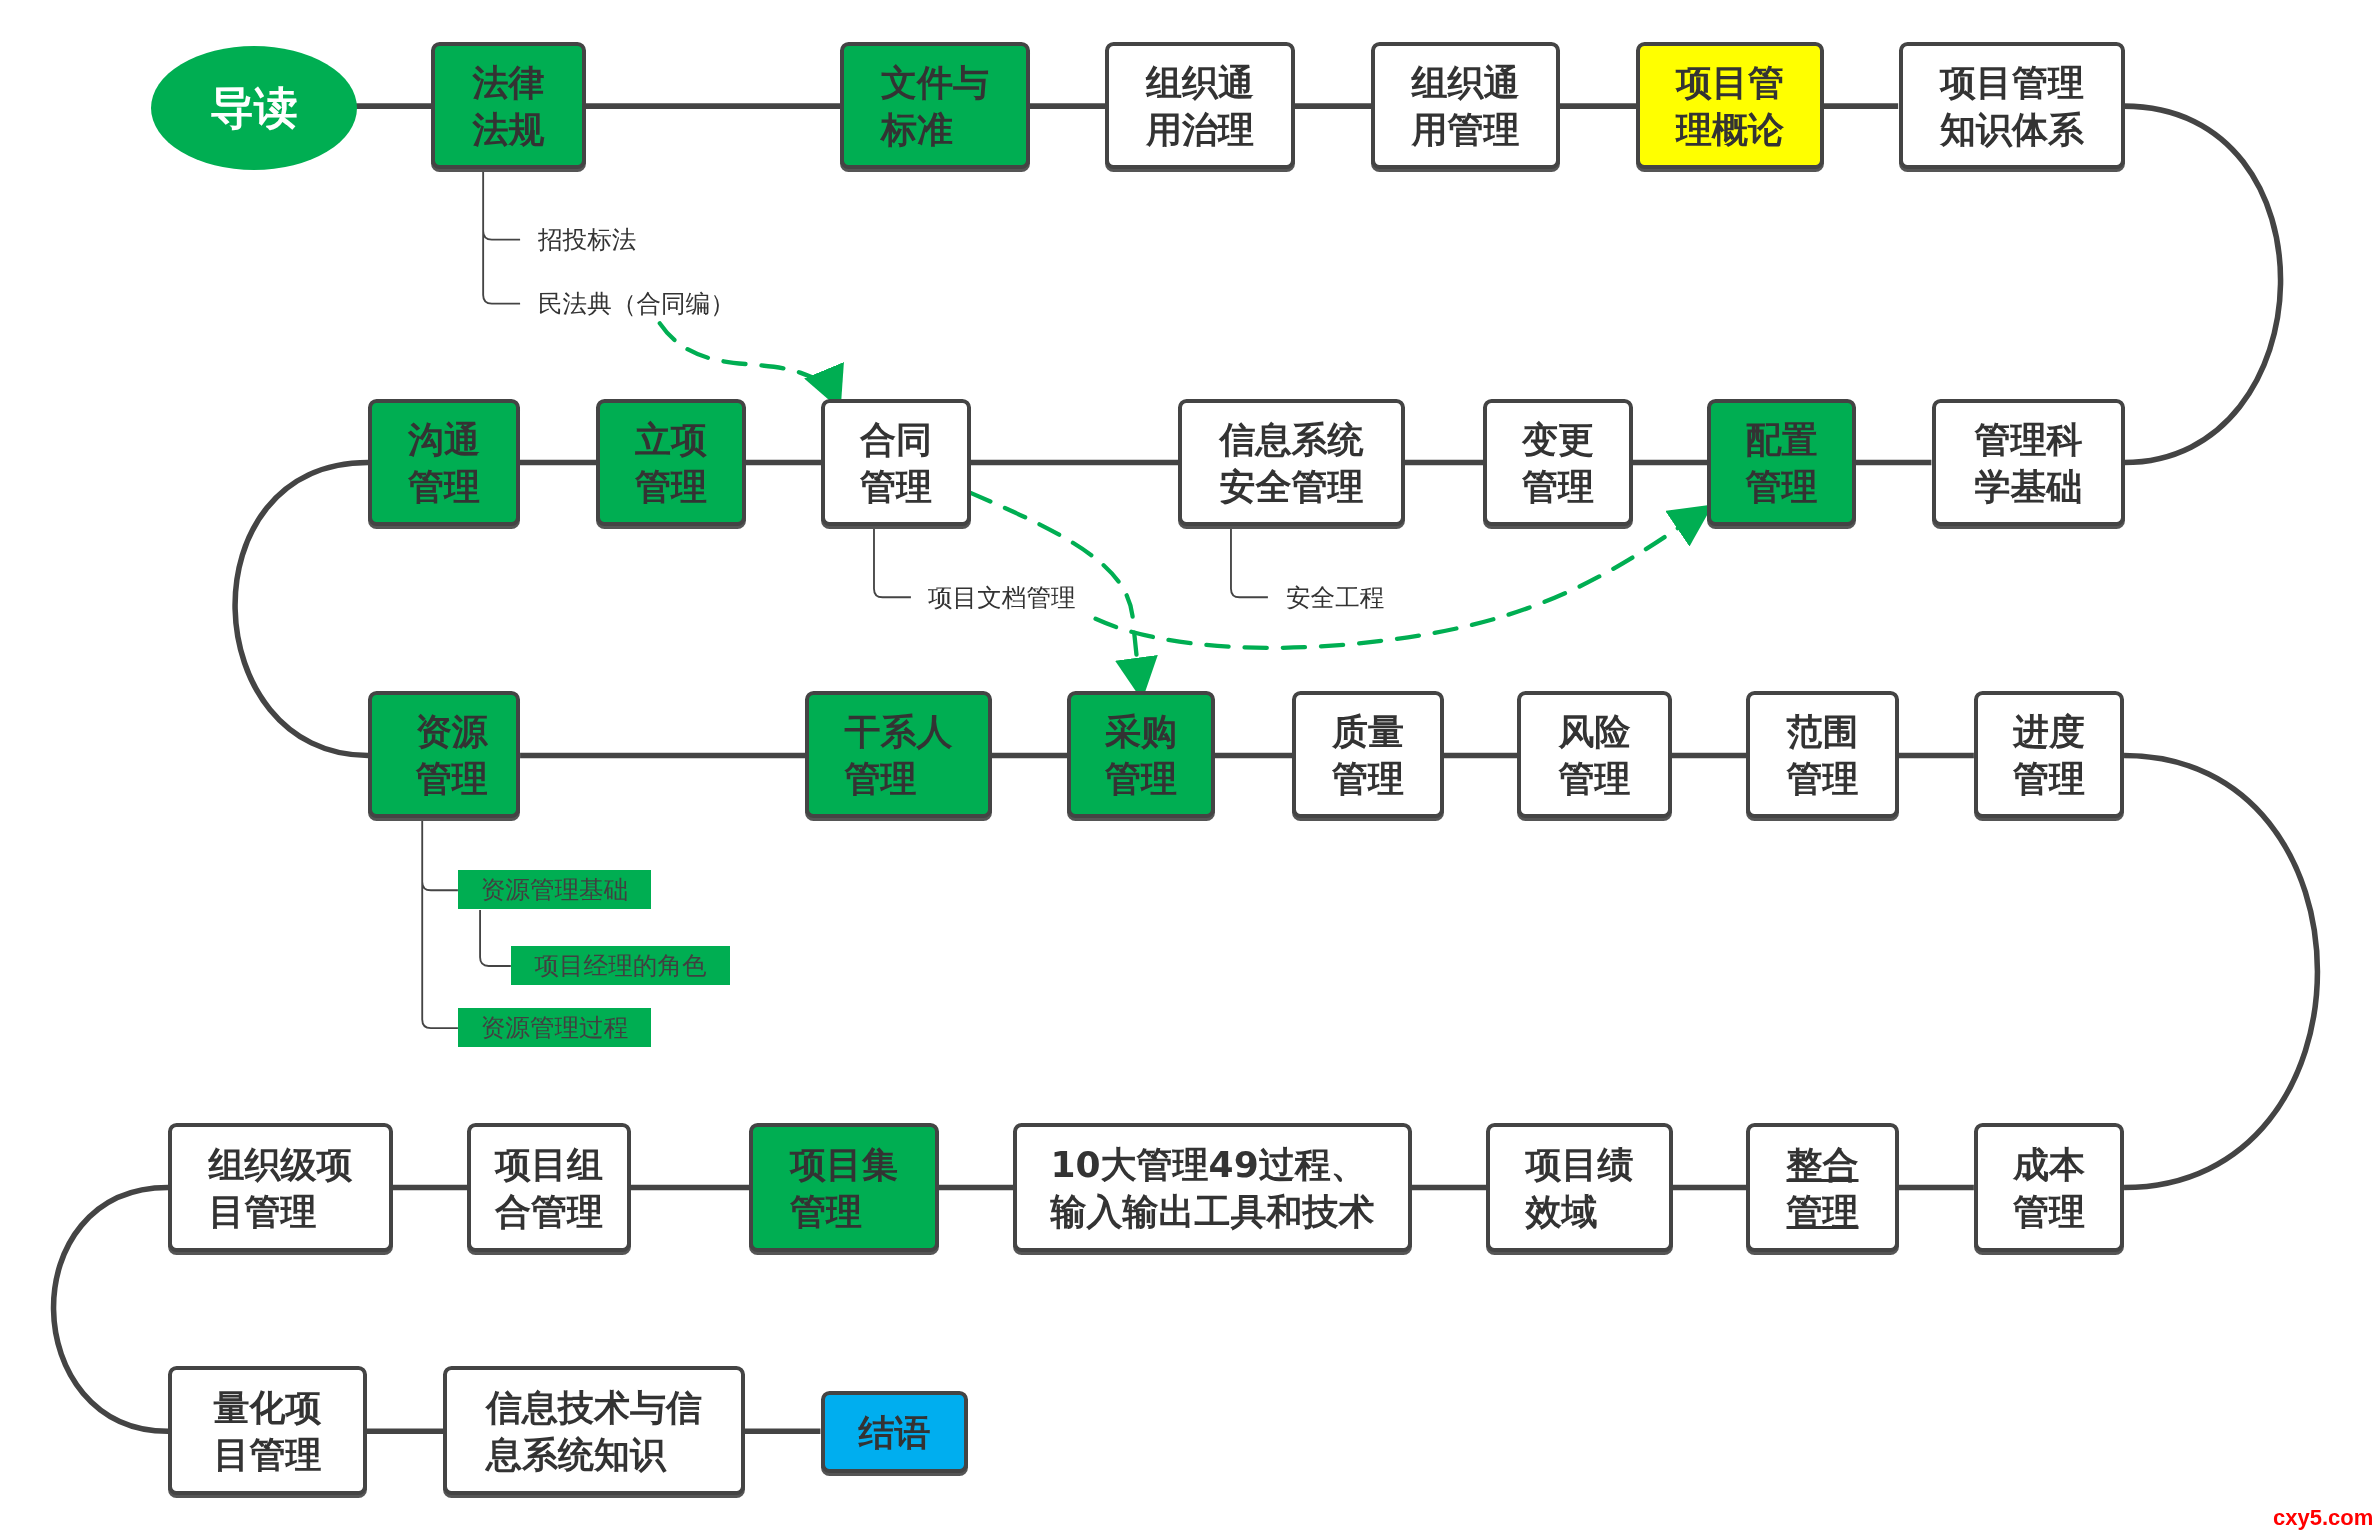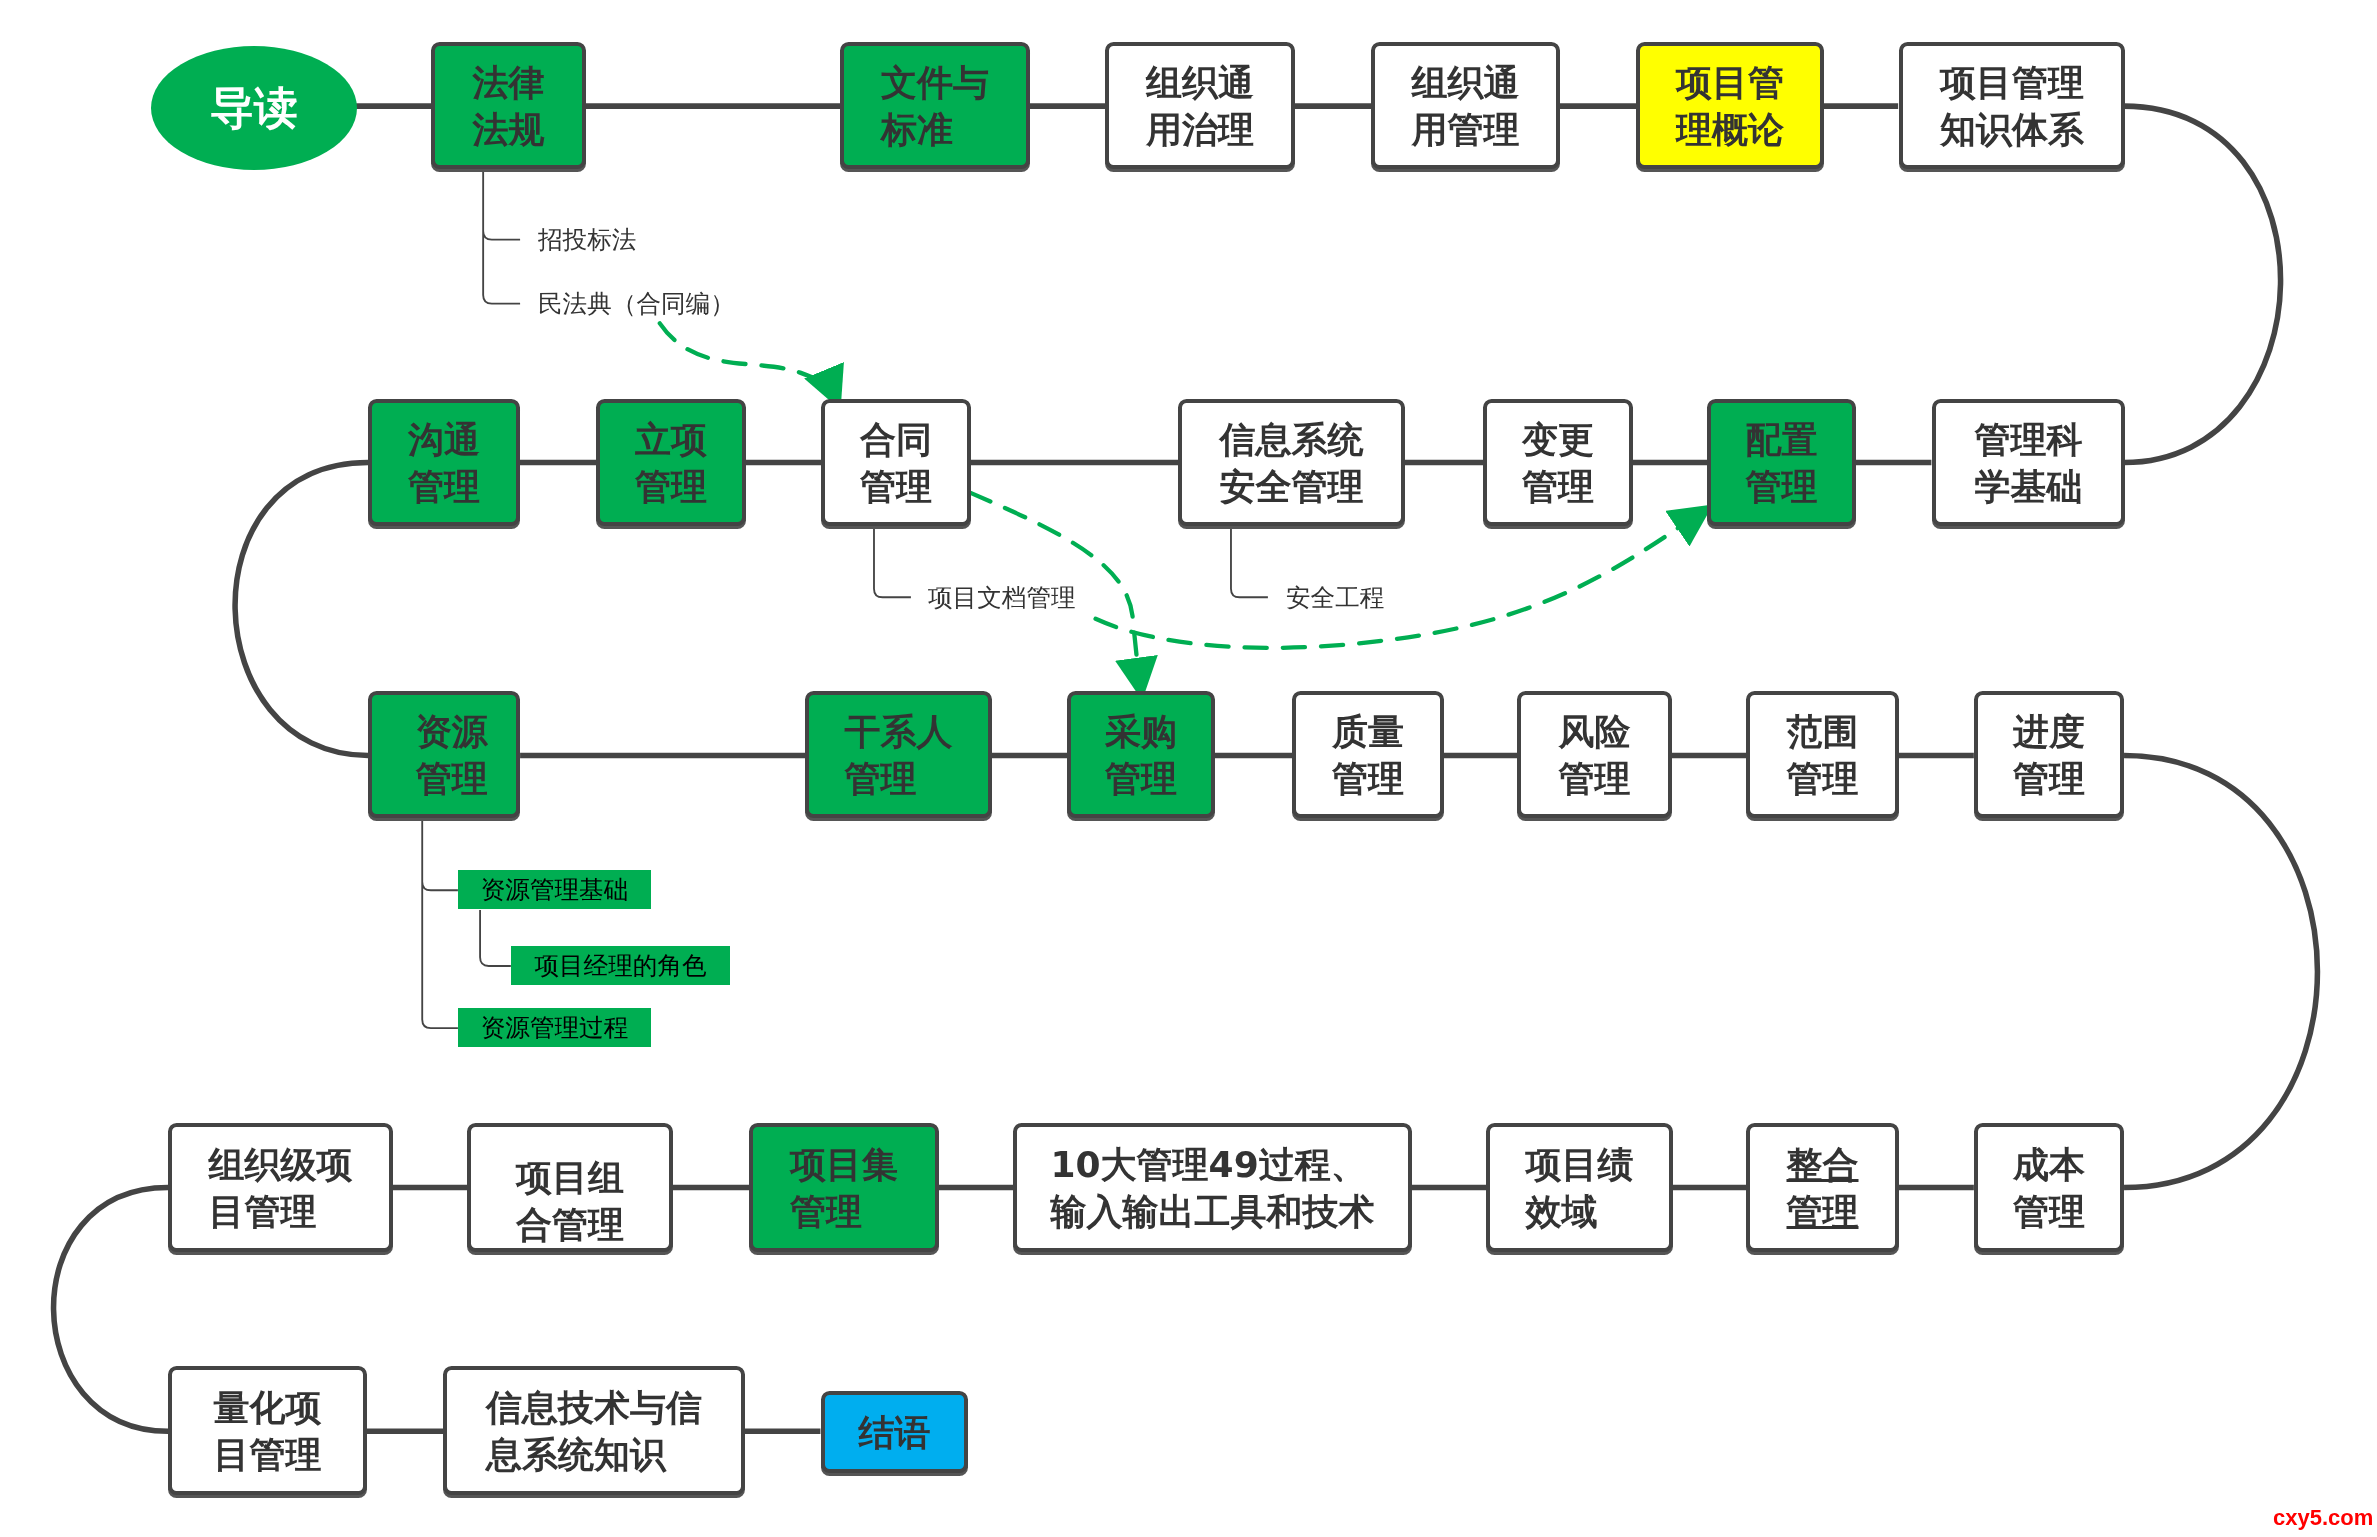--- a/index.html
+++ b/index.html
@@ -22,21 +22,21 @@
     position: absolute; box-sizing: border-box; background: #00AE52;
     border-radius: 50%; display: flex; align-items: center; justify-content: center;
     color: #ffffff; font-weight: bold; font-size: 44px;
   }
   .sub {
     position: absolute; color: #333333; font-size: 24.6px; white-space: nowrap;
     line-height: 31px;
   }
   .subbox {
     position: absolute; box-sizing: border-box; background: #00AE52;
-    color: #000000; font-size: 24.6px; white-space: nowrap; display: flex;
+    color: #404040; font-size: 24.6px; white-space: nowrap; display: flex;
     align-items: center; justify-content: center;
   }
   .watermark {
     position: absolute; right: 3.7px; bottom: 7.4px; color: #ff0000;
     font-weight: bold; font-size: 22px; font-family: "Liberation Sans", sans-serif;
   }
 </style>
 </head>
 <body>
 
@@ -182,21 +182,21 @@
   <span>项目经理的角色</span>
 </div>
 <div class="subbox" style="left:458px; top:1008px; width:193px; height:39px;">
   <span>资源管理过程</span>
 </div>
 
 <div class="node" style="left:168px; top:1123px; width:225px; height:129px;">
   <span class="lbl">组织级项
 目管理</span>
 </div>
-<div class="node" style="left:467px; top:1123px; width:206px; height:129px;align-items:flex-end;">
+<div class="node" style="left:467px; top:1123px; width:164px; height:129px;">
   <span class="lbl">项目组
 合管理</span>
 </div>
 <div class="node green" style="left:749px; top:1123px; width:190px; height:129px;">
   <span class="lbl">项目集
 管理</span>
 </div>
 <div class="node" style="left:1013px; top:1123px; width:399px; height:129px;">
   <span class="lbl">10大管理49过程、
 输入输出工具和技术</span>

